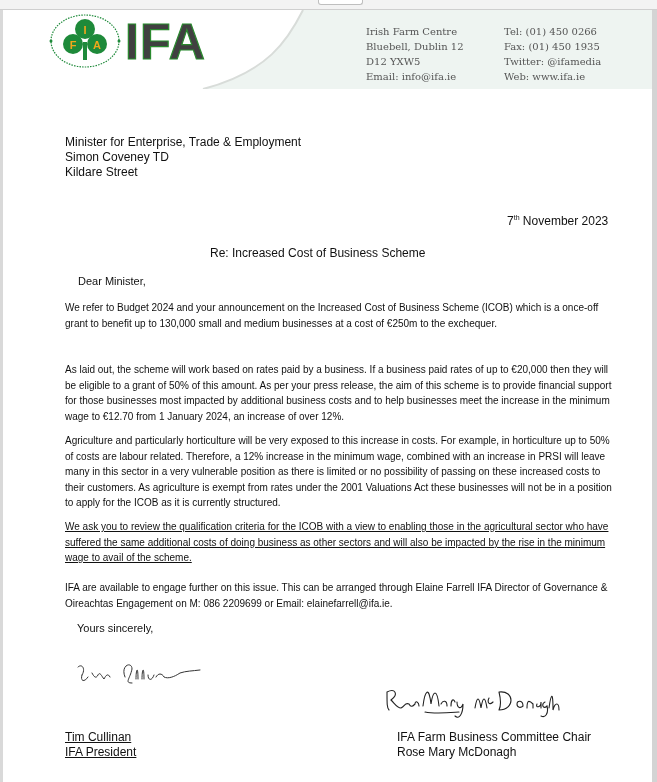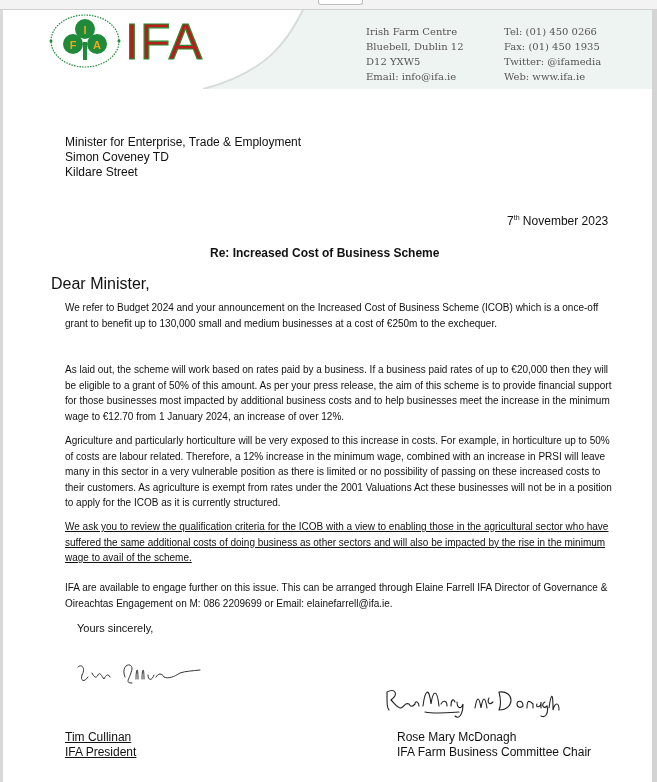--- a/index.html
+++ b/index.html
@@ -21,34 +21,34 @@
   .right-scroll { position:absolute; left:652px; top:10px; width:5px; height:772px; background:#d4d4d4; }
   .page { position:absolute; left:3px; top:10px; width:649px; height:772px; background:#fff; }
 
   .letterhead-band {
     position:absolute; left:3px; top:10px; width:649px; height:79px; background:#eef4f1;
   }
   .letterhead-curve { position:absolute; left:3px; top:10px; width:649px; height:79px; }
 
   .logo-emblem { position:absolute; left:47px; top:12px; width:76px; height:58px; }
   .logo-text {
-    position:absolute; left:125px; top:14px; font-size:50px; font-weight:normal; color:#b91c1c;
+    position:absolute; left:125px; top:14px; font-size:50px; font-weight:bold; color:#404040;
     -webkit-text-stroke:1.2px #2a8a2e; letter-spacing:1px; line-height:56px;
     font-family:"Liberation Sans", sans-serif;
   }
 
   .contact { position:absolute; font-family:"DejaVu Serif", serif; font-size:10px; color:#555; line-height:15px; }
   .contact-left { left:366px; top:24px; }
   .contact-right { left:504px; top:24px; }
 
   .addr { position:absolute; left:65px; top:135px; font-size:12px; line-height:15px; }
   .date { position:absolute; left:507px; top:214px; font-size:12px; }
   .date sup { font-size:7px; }
-  .subject { position:absolute; left:210px; top:246px; font-size:12px; font-weight:bold; }
-  .salutation { position:absolute; left:51px; top:275px; font-size:16px; }
+  .subject { position:absolute; left:210px; top:246px; font-size:12px; font-weight:normal; }
+  .salutation { position:absolute; left:78px; top:275px; font-size:11px; }
   .para { position:absolute; left:65px; width:552px; font-size:10px; line-height:15.6px; }
   .p1 { top:300px; }
   .p2 { top:362px; }
   .p3 { top:433px; }
   .p4 { top:519px;text-decoration:underline; }
   .p5 { top:580px; }
   .closing { position:absolute; left:65px; top:622px; font-size:11px;margin-left:12px; }
 
   .sig-img { position:absolute; }
   .sig-left { left:70px; top:655px; width:140px; height:40px; }
@@ -127,15 +127,15 @@
 <svg class="sig-img sig-right" viewBox="0 0 180 44">
   <path d="M4,12 C4,24 4,28 6,30 M4,12 C12,8 16,14 8,20 C12,24 14,28 18,28 C22,26 22,22 26,24 C28,28 30,26 32,24 C32,20 36,22 36,26 M40,26 C42,10 46,6 48,24 C50,10 54,8 56,26 M58,24 C60,20 64,20 64,26 M68,26 C68,20 70,18 72,22 M74,22 C74,28 78,30 80,24 C80,34 76,40 72,36 M42,32 C52,34 62,33 76,32" fill="none" stroke="#222" stroke-width="1.1" stroke-linecap="round"></path>
   <path d="M92,28 C94,16 96,16 98,28 C100,16 102,16 104,28 M106,18 C104,22 106,26 110,22 M116,12 C118,20 118,26 116,30 M116,12 C132,10 132,30 116,30 M134,24 C134,20 140,20 140,26 C138,28 134,28 134,24 M144,28 C144,20 146,20 150,24 L150,28 M154,24 C152,28 158,28 158,22 L158,28 M162,22 C158,24 160,30 164,26 C166,34 162,38 158,36 M166,28 C168,14 170,10 170,30 C172,22 176,22 176,30" fill="none" stroke="#222" stroke-width="1.1" stroke-linecap="round"></path>
 </svg>
 
 <div class="signer signer-left">
   <div>Tim Cullinan</div>
   <div>IFA President</div>
 </div>
 <div class="signer signer-right">
+  <div>IFA Farm Business Committee Chair</div>
   <div>Rose Mary McDonagh</div>
-  <div>IFA Farm Business Committee Chair</div>
 </div>
 
 </body></html>

